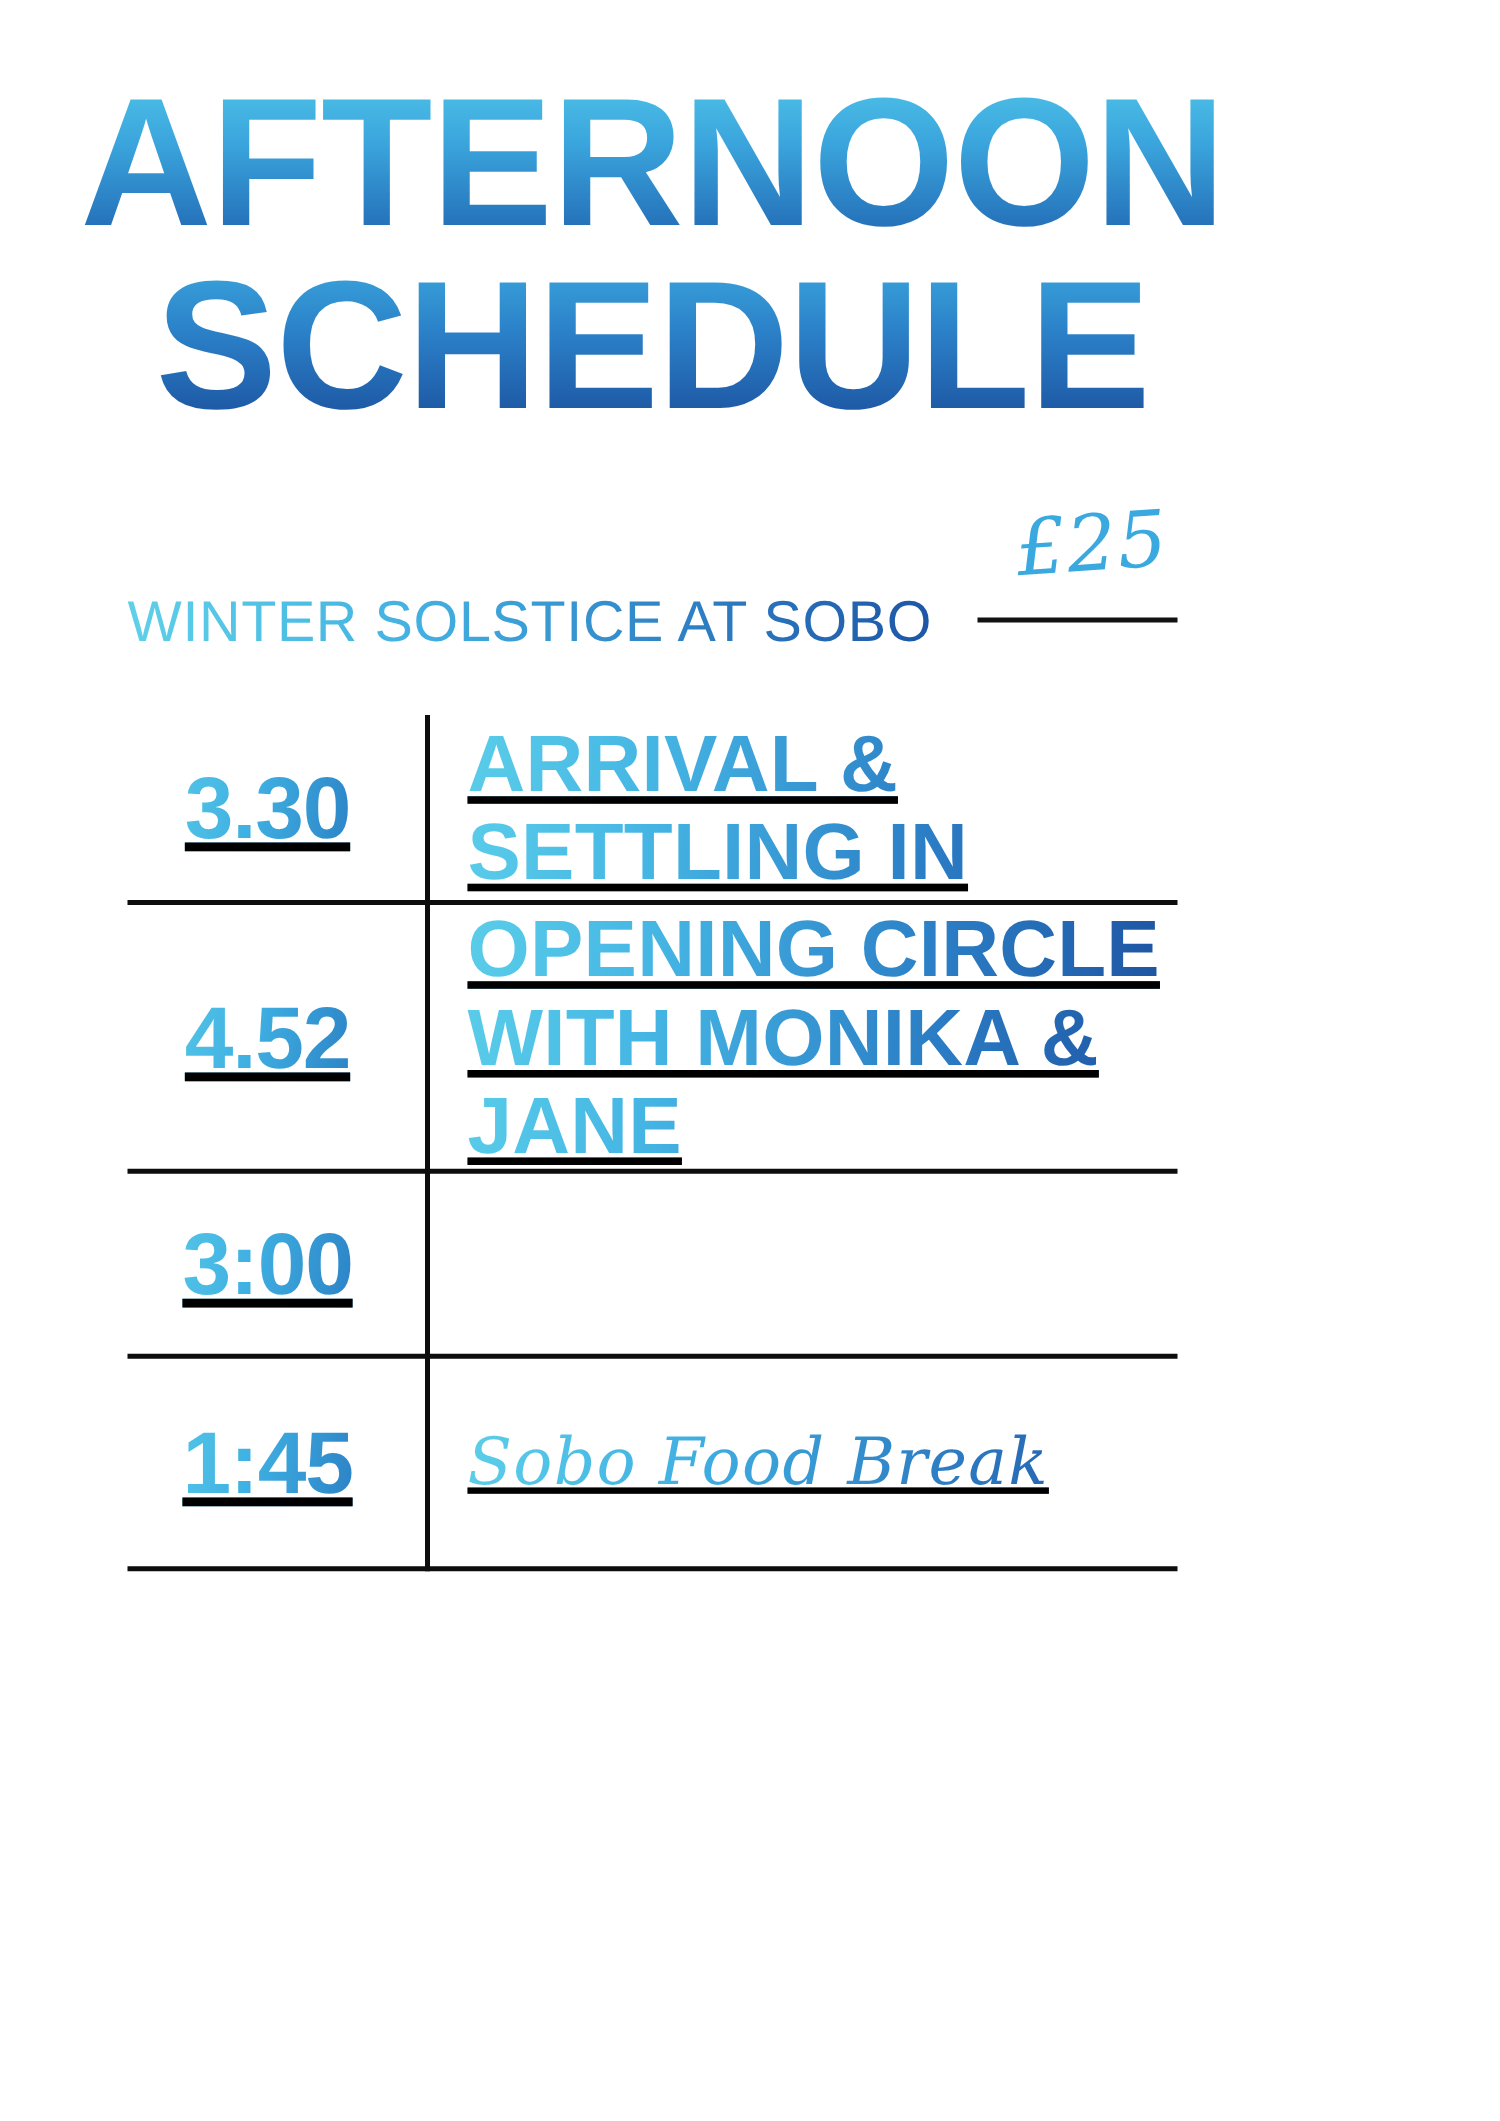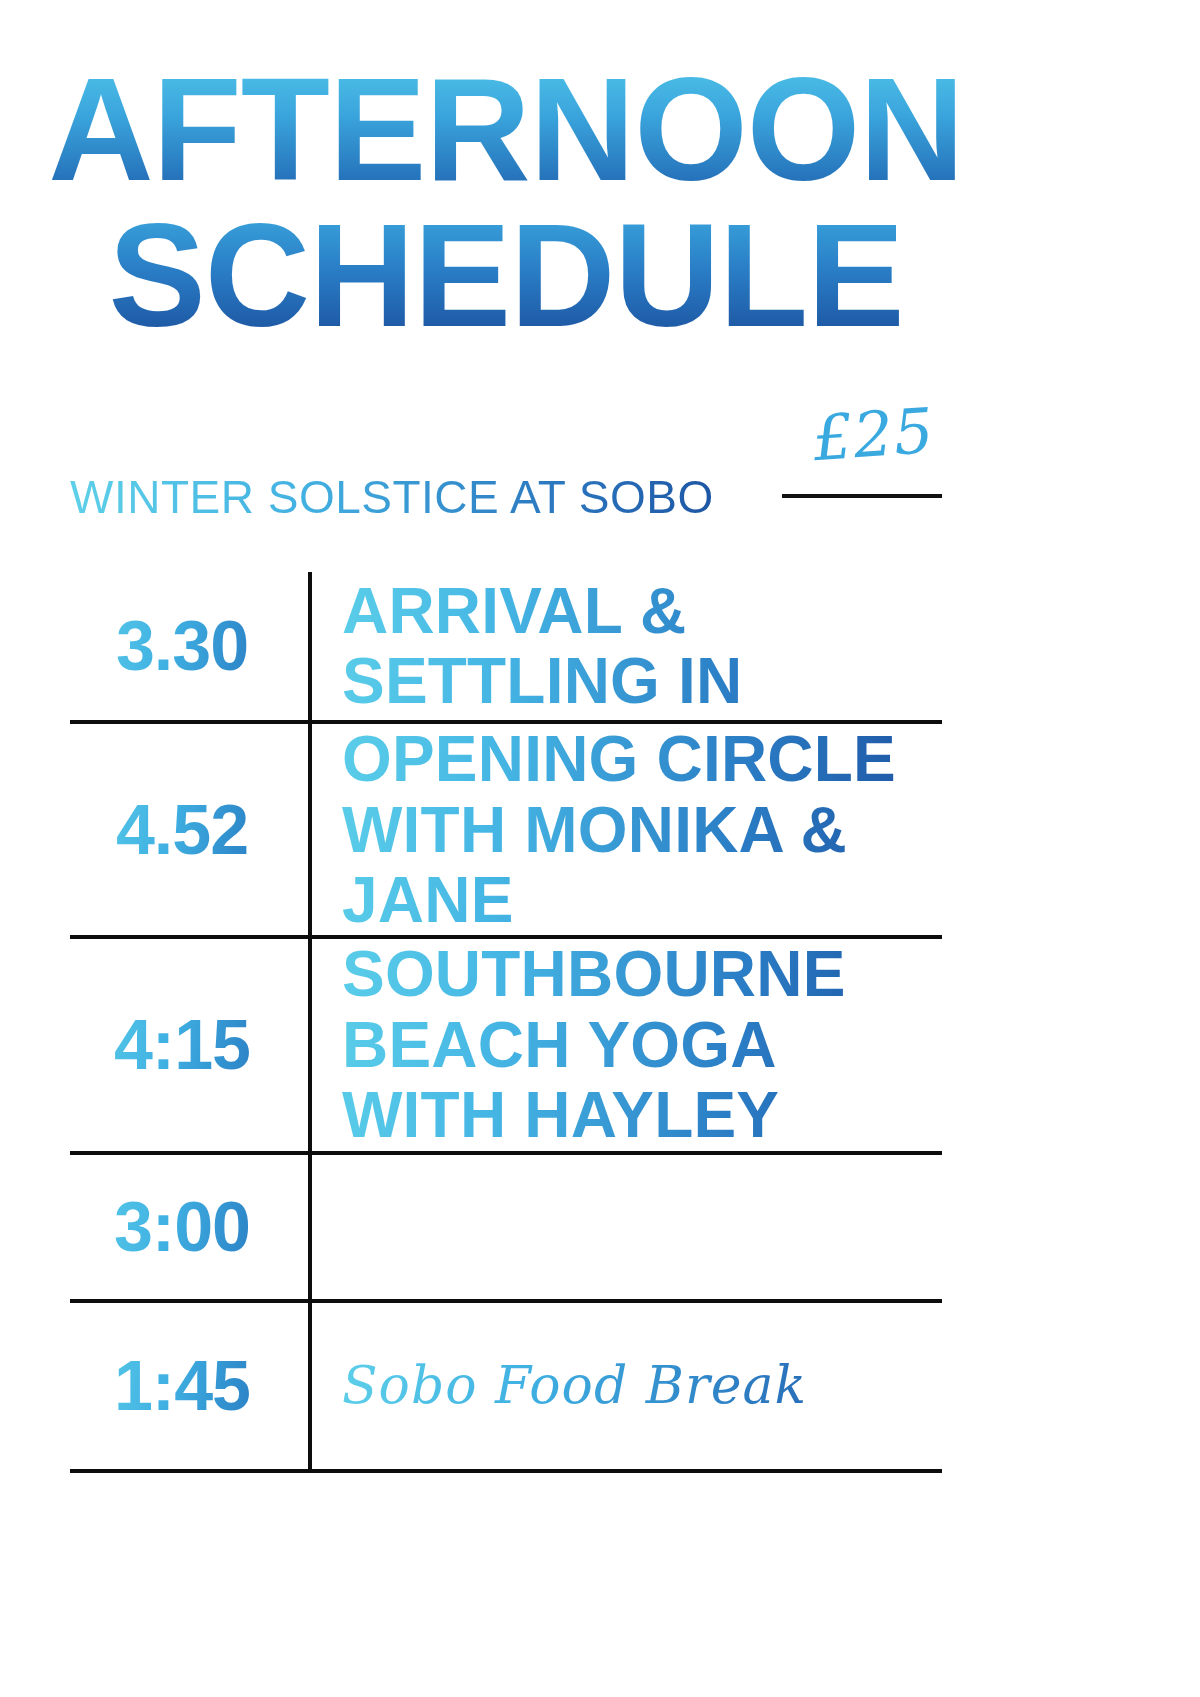--- a/index.html
+++ b/index.html
@@ -8,20 +8,21 @@
     height: 1697px;
     background: #ffffff;
     font-family: "Liberation Sans", sans-serif;
     overflow: hidden;
   }
   .poster {
     position: relative;
     width: 1012px;
     height: 1697px;
     background: #ffffff;
+    padding-left: 32px;
   }
 
   
   .title-block {
     padding-top: 60px;
     text-align: center;
   }
   .title-line {
     font-weight: 800;
     font-size: 146px;
@@ -86,20 +87,21 @@
     width: 160px;
     height: 4px;
     background: #111111;
   }
 
   
   .schedule {
     position: relative;
     margin: 36px 70px 0 70px;
     border-left: 0;
+    text-decoration: underline;
   }
   .vline {
     position: absolute;
     left: 238px;
     top: 0;
     bottom: 0;
     width: 4px;
     background: #0d0d0d;
   }
   .row {
@@ -180,24 +182,20 @@
     <div class="row">
       <div class="time">3.30</div>
       <div class="desc">ARRIVAL &amp; SETTLING IN</div>
     </div>
 
     <div class="row">
       <div class="time">4.52</div>
       <div class="desc">OPENING CIRCLE WITH MONIKA &amp; JANE</div>
     </div>
 
-    <div class="row">
-      <div class="time">4:15</div>
-      <div class="desc">SOUTHBOURNE BEACH YOGA WITH HAYLEY</div>
-    </div>
 
     <div class="row">
       <div class="time">3:00</div>
     </div>
 
     <div class="row last">
       <div class="time">1:45</div>
       <div class="desc script">Sobo Food Break</div>
     </div>
 

